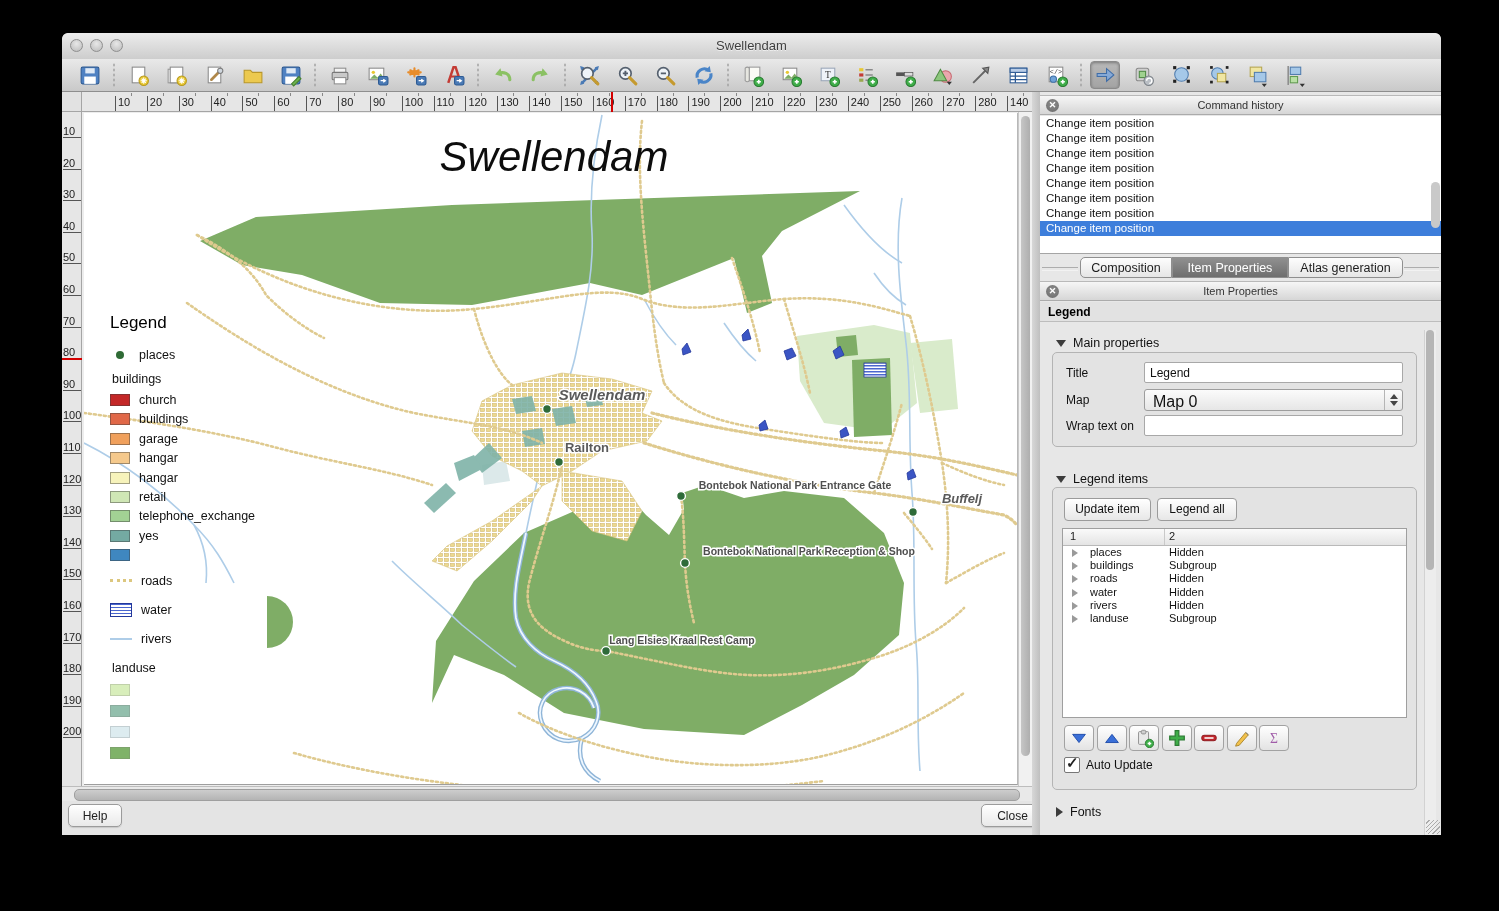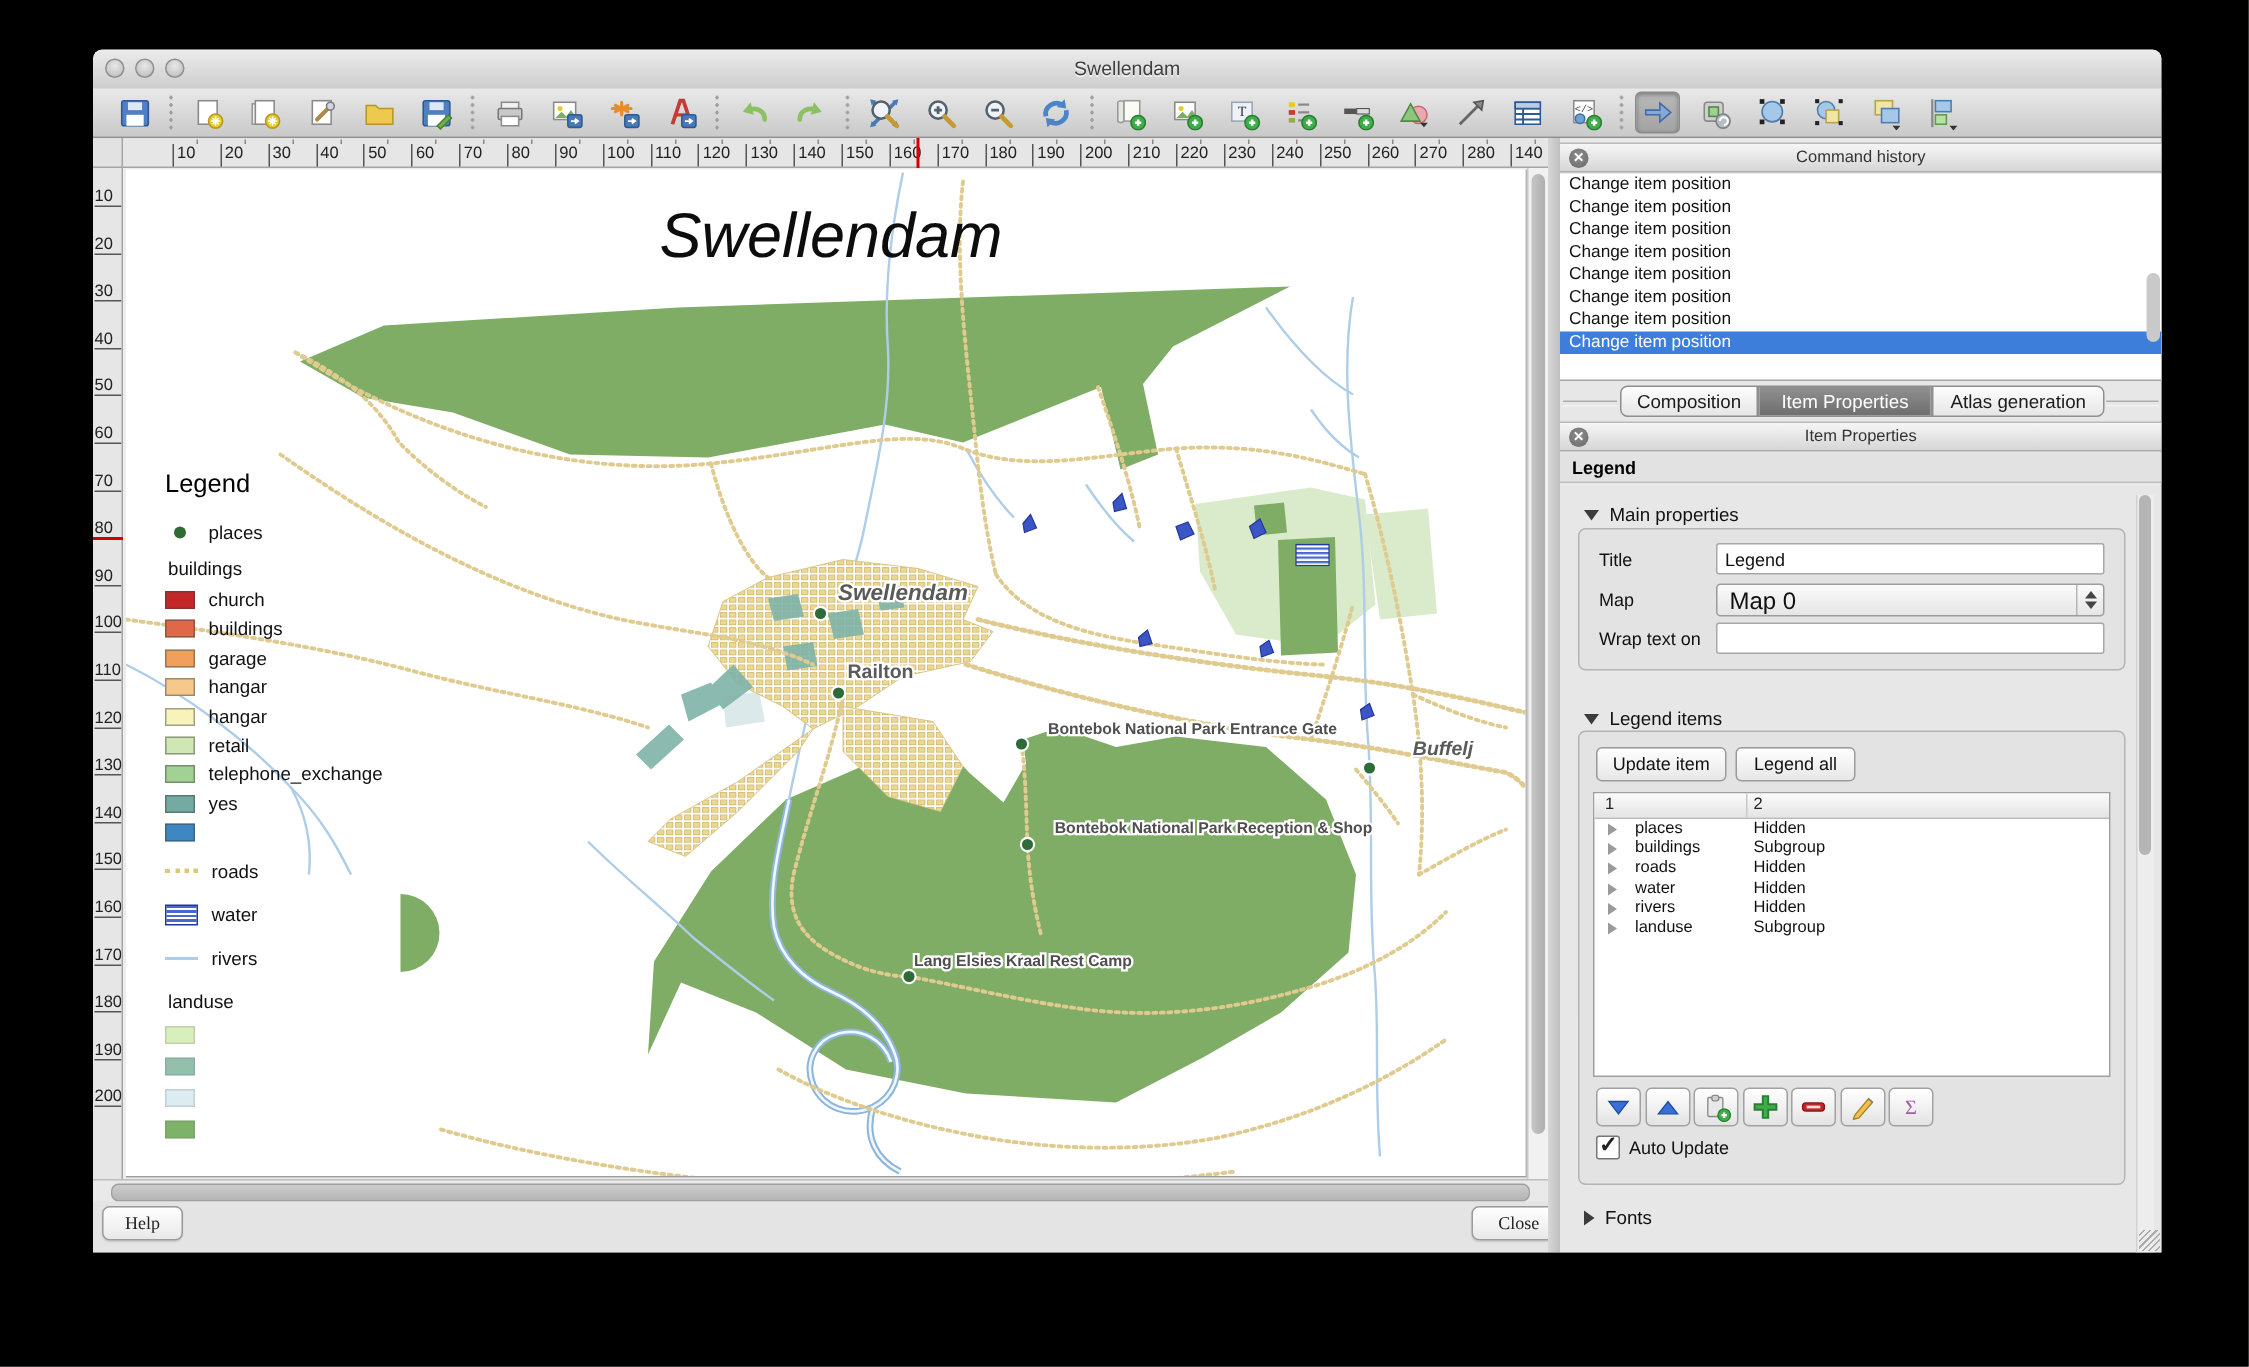--- a/index.html
+++ b/index.html
@@ -27,21 +27,21 @@
   .rl-marker{position:absolute;left:0;width:20px;height:2px;background:#d40000;}
   
   .canvas{position:absolute;left:20px;top:79px;width:950px;height:674px;background:#ededed;}
   .page{position:absolute;left:2px;top:1px;width:933px;height:671px;background:#fff;border-right:1px solid #b8b8b8;border-bottom:1px solid #9e9e9e;}
   .page svg{position:absolute;left:0;top:0;}
   .canvas-vscroll{position:absolute;right:0;top:0;width:14px;height:674px;background:#f1f1f1;border-left:1px solid #c9c9c9;box-sizing:border-box;}
   .canvas-vscroll .thumb{position:absolute;left:2px;top:4px;width:9px;height:640px;background:linear-gradient(90deg,#c6c6c6,#aeaeae);border-radius:5px;}
   .hscroll{position:absolute;left:0;top:753px;width:970px;height:15px;background:#e9e9e9;border-top:1px solid #bdbdbd;box-sizing:border-box;}
   .hscroll .thumb{position:absolute;left:12px;top:2px;width:944px;height:10px;background:linear-gradient(#cdcdcd,#b4b4b4);border-radius:5px;border:1px solid #9f9f9f;}
   
-  .bottombar{position:absolute;left:0;top:768px;width:970px;height:34px;background:#e4e4e4;font-family:Liberation Serif, serif;}
+  .bottombar{position:absolute;left:0;top:768px;width:970px;height:34px;background:#e4e4e4;}
   .mac-btn{position:absolute;height:23px;background:linear-gradient(#ffffff,#e9e9e9);border:1px solid #9b9b9b;border-radius:5px;font-size:12px;color:#222;display:flex;align-items:center;justify-content:center;box-sizing:border-box;box-shadow:0 1px 1px rgba(0,0,0,.12);}
   
   .panel-divider{position:absolute;left:970px;top:59px;width:8px;height:743px;background:linear-gradient(90deg,#d7d7d7,#bfbfbf);}
   .rpanel{position:absolute;left:978px;top:59px;width:401px;height:743px;background:#e7e7e7;}
   .phead{position:absolute;left:0;width:100%;height:20px;background:linear-gradient(#f6f6f6,#d6d6d6);border-top:1px solid #b9b9b9;border-bottom:1px solid #ababab;box-sizing:border-box;}
   .phead .ptitle{position:absolute;width:100%;text-align:center;top:3px;font-size:11px;color:#333;}
   .closeicon{position:absolute;left:6px;top:3px;width:13px;height:13px;border-radius:50%;background:radial-gradient(circle at 50% 40%,#8d8d8d,#6a6a6a);color:#fff;font-size:9px;line-height:13px;text-align:center;font-weight:bold;}
   .hist-list{position:absolute;left:0;top:24px;width:100%;height:137px;background:#fff;border-bottom:1px solid #a5a5a5;overflow:hidden;}
   .hist-row{height:15px;line-height:15px;font-size:11.5px;color:#111;padding-left:6px;}
   .hist-row.sel{background:#3d7edb;color:#fff;}

